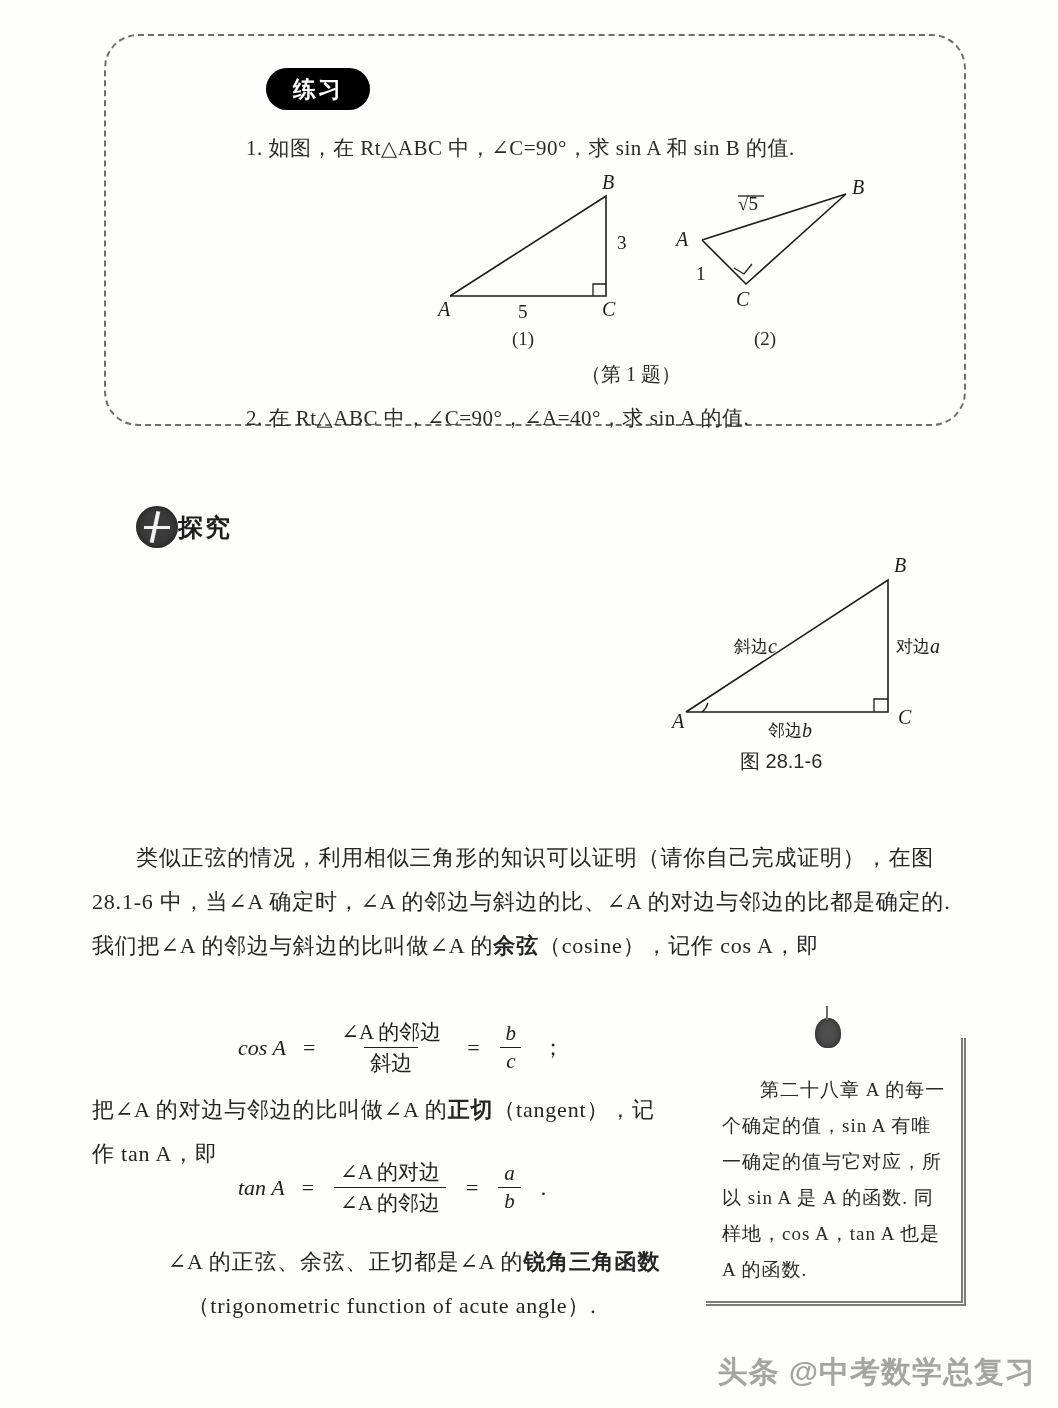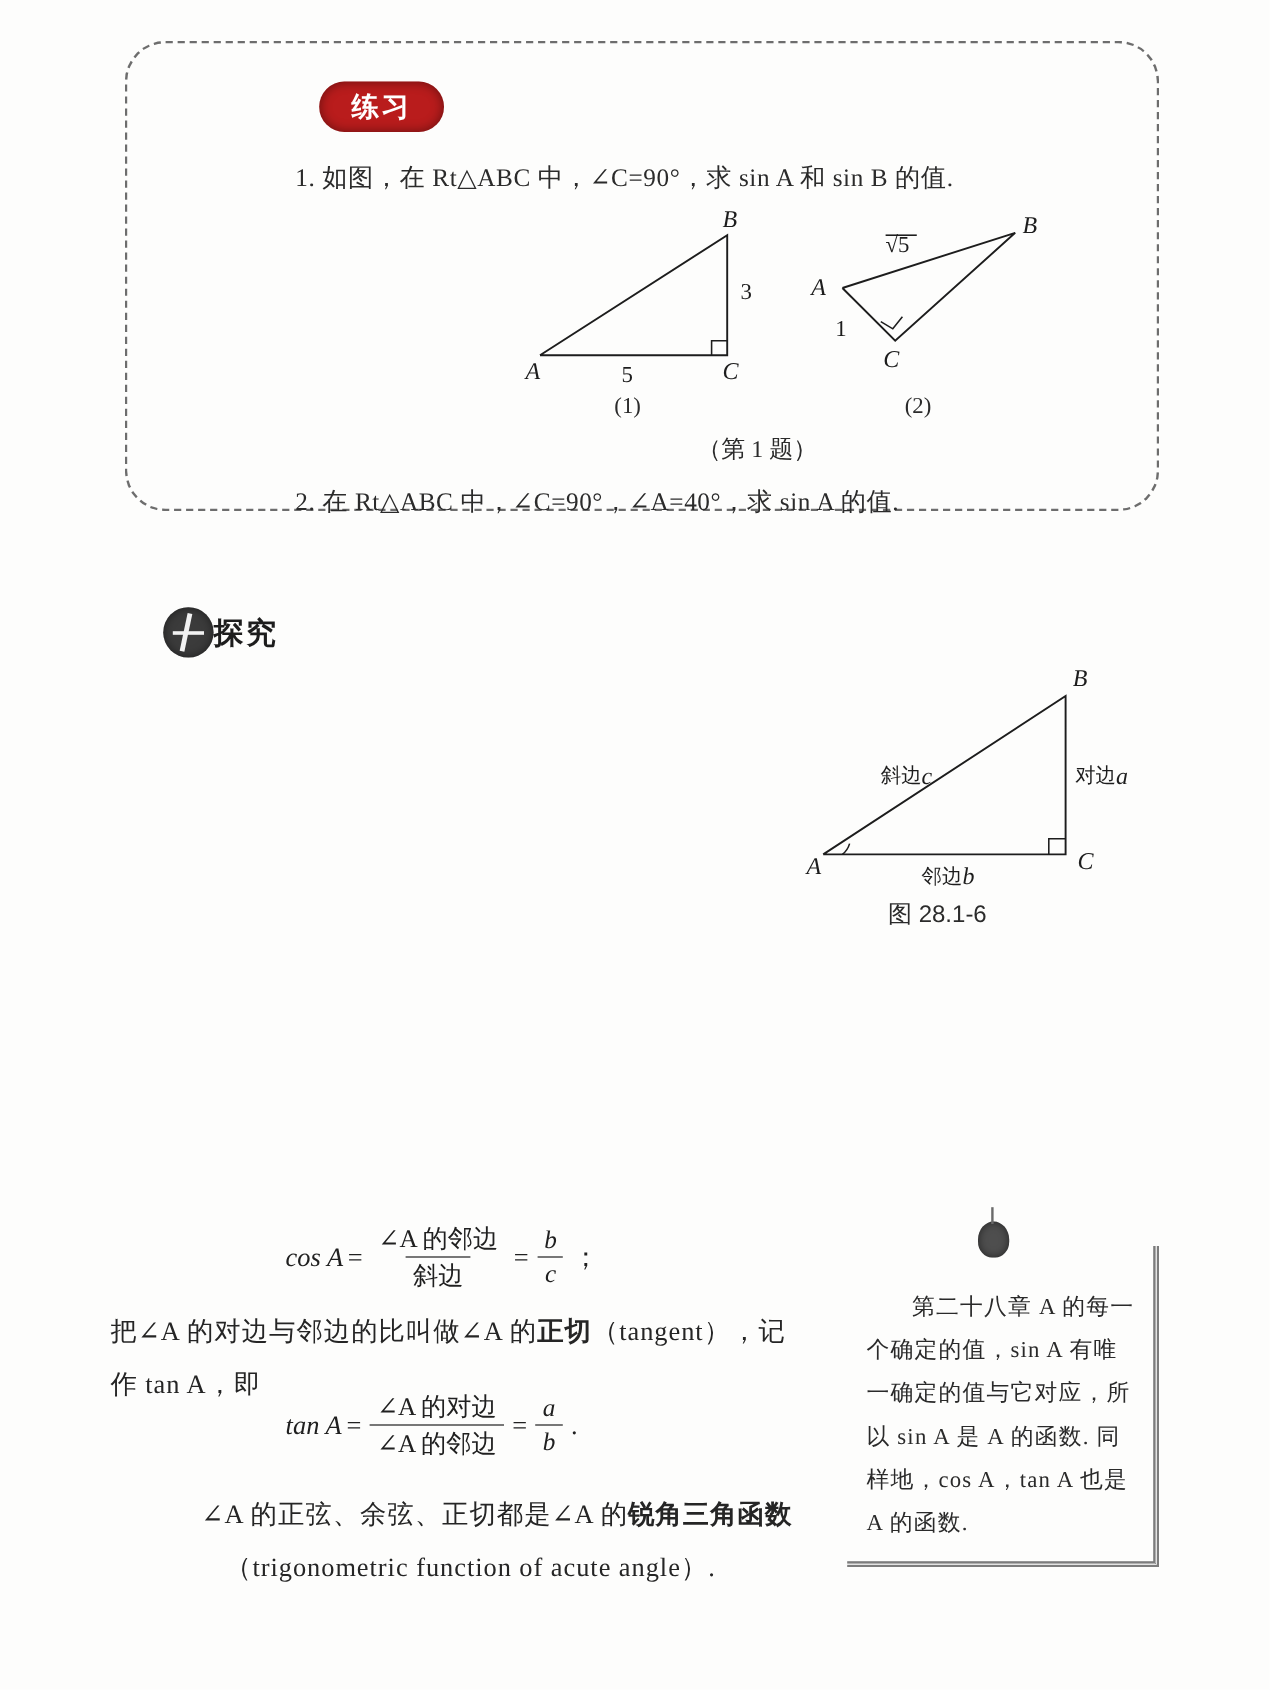--- a/index.html
+++ b/index.html
@@ -32,21 +32,21 @@
     border-radius: 34px;
     box-sizing: border-box;
   }
   .exercise-badge {
     position: absolute;
     left: 160px;
     top: 32px;
     width: 104px;
     height: 42px;
     border-radius: 21px;
-    background: #b91c1c;
+    background: #000000;
     color: #ffffff;
     font-family: "Liberation Sans", "DejaVu Sans", sans-serif;
     font-weight: bold;
     font-size: 23px;
     letter-spacing: 2px;
     display: flex;
     align-items: center;
     justify-content: center;
     box-shadow: inset 0 0 10px rgba(0,0,0,0.45);
   }
@@ -170,21 +170,21 @@
   .prose-3 { top: 1240px; width: 600px; text-align: center; }
   .indent { text-indent: 2em; display: block; }
   .bold { font-weight: bold; }
 
   
   .formula {
     position: absolute;
     font-size: 22px;
     display: flex;
     align-items: center;
-    gap: 4px;
+    gap: 17px;
     color: #202020;
   }
   .formula-cos { left: 238px; top: 1018px; }
   .formula-tan { left: 238px; top: 1158px; }
   .frac {
     display: inline-flex;
     flex-direction: column;
     align-items: center;
     vertical-align: middle;
     margin: 0 3px;
@@ -308,20 +308,25 @@
       <text class="lbl" x="0" y="172">A</text>
       <text class="lbl" x="226" y="168">C</text>
       <text class="lbl" x="222" y="16">B</text>
       <text class="lbl-cn" x="62" y="96">斜边<tspan class="lbl" dy="1">c</tspan></text>
       <text class="lbl-cn" x="224" y="96">对边<tspan class="lbl" dy="1">a</tspan></text>
       <text class="lbl-cn" x="96" y="180">邻边<tspan class="lbl" dy="1">b</tspan></text>
     </svg>
   </div>
   <div class="fig-2816-cap">图 28.1-6</div>
 
+  <div class="prose prose-1">
+    <span class="indent">
+      <span>类似正弦的情况，利用相似三角形的知识可以证明（请你自己完成证明），在图 28.1-6 中，当∠A 确定时，∠A 的邻边与斜边的比、∠A 的对边与邻边的比都是确定的. 我们把∠A 的邻边与斜边的比叫做∠A 的</span><span class="bold">余弦</span><span>（cosine），记作 cos A，即</span>
+    </span>
+  </div>
 
   <div class="formula formula-cos">
     <span class="ital">cos A</span>
     <span>=</span>
     <span class="frac">
       <span class="num">∠A 的邻边</span>
       <span class="den">斜边</span>
     </span>
     <span>=</span>
     <span class="frac">
@@ -353,14 +358,15 @@
   <div class="prose prose-3">
     <span class="indent">
       <span>∠A 的正弦、余弦、正切都是∠A 的</span><span class="bold">锐角三角函数</span><span>（trigonometric function of acute angle）.</span>
     </span>
   </div>
 
   <div class="note-pin"></div>
   <div class="side-note">第二十八章 A 的每一个确定的值，sin A 有唯一确定的值与它对应，所以 sin A 是 A 的函数. 同样地，cos A，tan A 也是 A 的函数.</div>
 
 
+  <div class="watermark">头条 @中考数学总复习</div>
 
 </div>
 
 </body></html>

